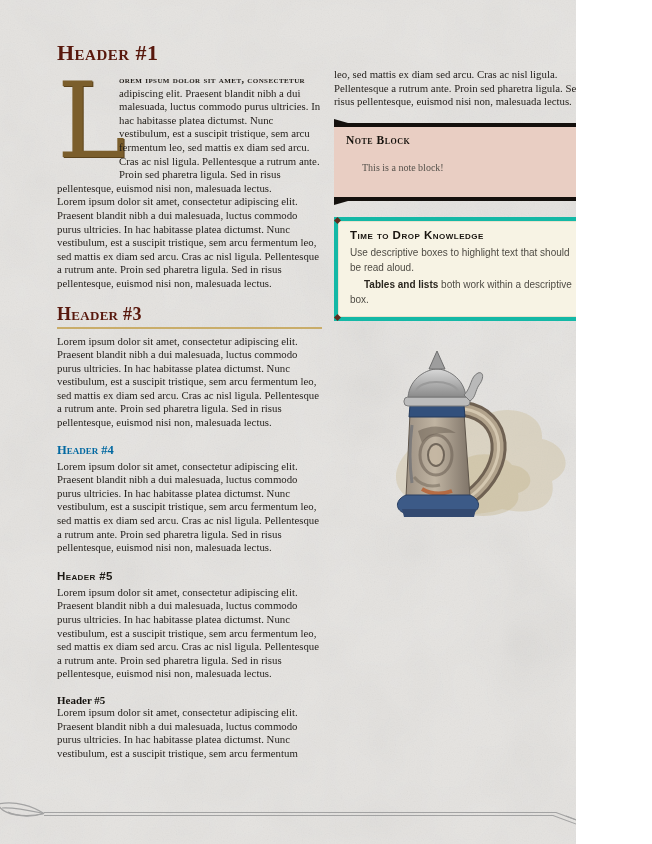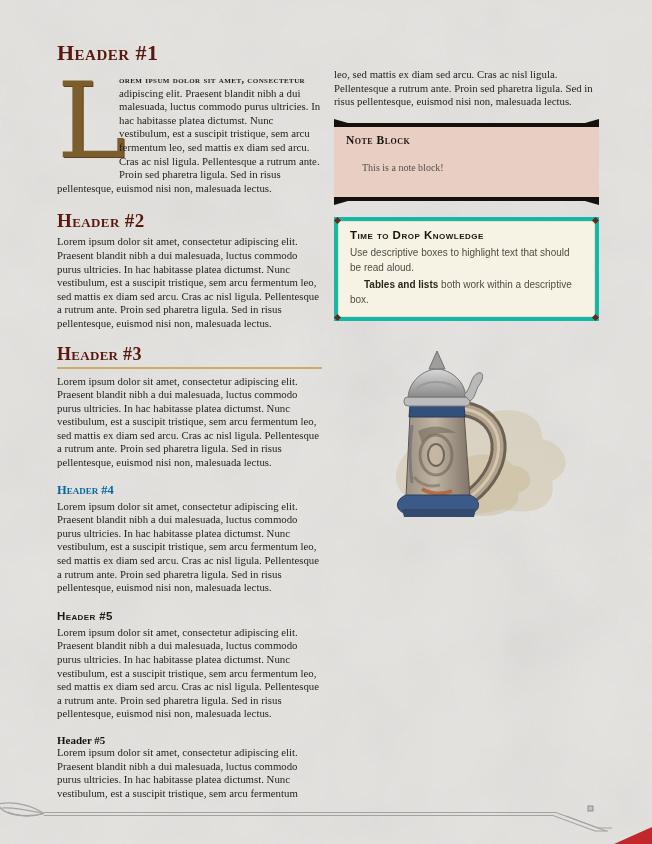--- a/index.html
+++ b/index.html
@@ -1,18 +1,18 @@
 <!DOCTYPE html>
 <html><head>
 <meta charset="utf-8">
 <style>
   html,body{margin:0;padding:0;}
   .page{
     position:relative;
-    width:652px;height:844px;
+    width:576px;height:844px;
     background:#e6e4e1;
     overflow:hidden;
     font-family:"Liberation Serif", serif;
     color:#211d19;
   }
   .texture{position:absolute;inset:0;width:652px;height:844px;pointer-events:none;}
   .content{
     position:relative;
     display:flex;
     gap:12px;
@@ -178,21 +178,20 @@
 
     <div class="col">
       <div class="h1">Header #1</div>
 
       <p class="body-text">
         <span class="drop-cap">L</span>
         <span class="lead-caps">orem ipsum dolor sit amet, consectetur</span>
         <span>adipiscing elit. Praesent blandit nibh a dui malesuada, luctus commodo purus ultricies. In hac habitasse platea dictumst. Nunc vestibulum, est a suscipit tristique, sem arcu fermentum leo, sed mattis ex diam sed arcu. Cras ac nisl ligula. Pellentesque a rutrum ante. Proin sed pharetra ligula. Sed in risus pellentesque, euismod nisi non, malesuada lectus.</span>
       </p>
 
-      <div class="h2">Header #2</div>
       <p class="body-text">Lorem ipsum dolor sit amet, consectetur adipiscing elit. Praesent blandit nibh a dui malesuada, luctus commodo purus ultricies. In hac habitasse platea dictumst. Nunc vestibulum, est a suscipit tristique, sem arcu fermentum leo, sed mattis ex diam sed arcu. Cras ac nisl ligula. Pellentesque a rutrum ante. Proin sed pharetra ligula. Sed in risus pellentesque, euismod nisi non, malesuada lectus.</p>
 
       <div class="h3">Header #3</div>
       <p class="body-text">Lorem ipsum dolor sit amet, consectetur adipiscing elit. Praesent blandit nibh a dui malesuada, luctus commodo purus ultricies. In hac habitasse platea dictumst. Nunc vestibulum, est a suscipit tristique, sem arcu fermentum leo, sed mattis ex diam sed arcu. Cras ac nisl ligula. Pellentesque a rutrum ante. Proin sed pharetra ligula. Sed in risus pellentesque, euismod nisi non, malesuada lectus.</p>
 
       <div class="h4">Header #4</div>
       <p class="body-text">Lorem ipsum dolor sit amet, consectetur adipiscing elit. Praesent blandit nibh a dui malesuada, luctus commodo purus ultricies. In hac habitasse platea dictumst. Nunc vestibulum, est a suscipit tristique, sem arcu fermentum leo, sed mattis ex diam sed arcu. Cras ac nisl ligula. Pellentesque a rutrum ante. Proin sed pharetra ligula. Sed in risus pellentesque, euismod nisi non, malesuada lectus.</p>
 
       <div class="h5">Header #5</div>
       <p class="body-text">Lorem ipsum dolor sit amet, consectetur adipiscing elit. Praesent blandit nibh a dui malesuada, luctus commodo purus ultricies. In hac habitasse platea dictumst. Nunc vestibulum, est a suscipit tristique, sem arcu fermentum leo, sed mattis ex diam sed arcu. Cras ac nisl ligula. Pellentesque a rutrum ante. Proin sed pharetra ligula. Sed in risus pellentesque, euismod nisi non, malesuada lectus.</p>

